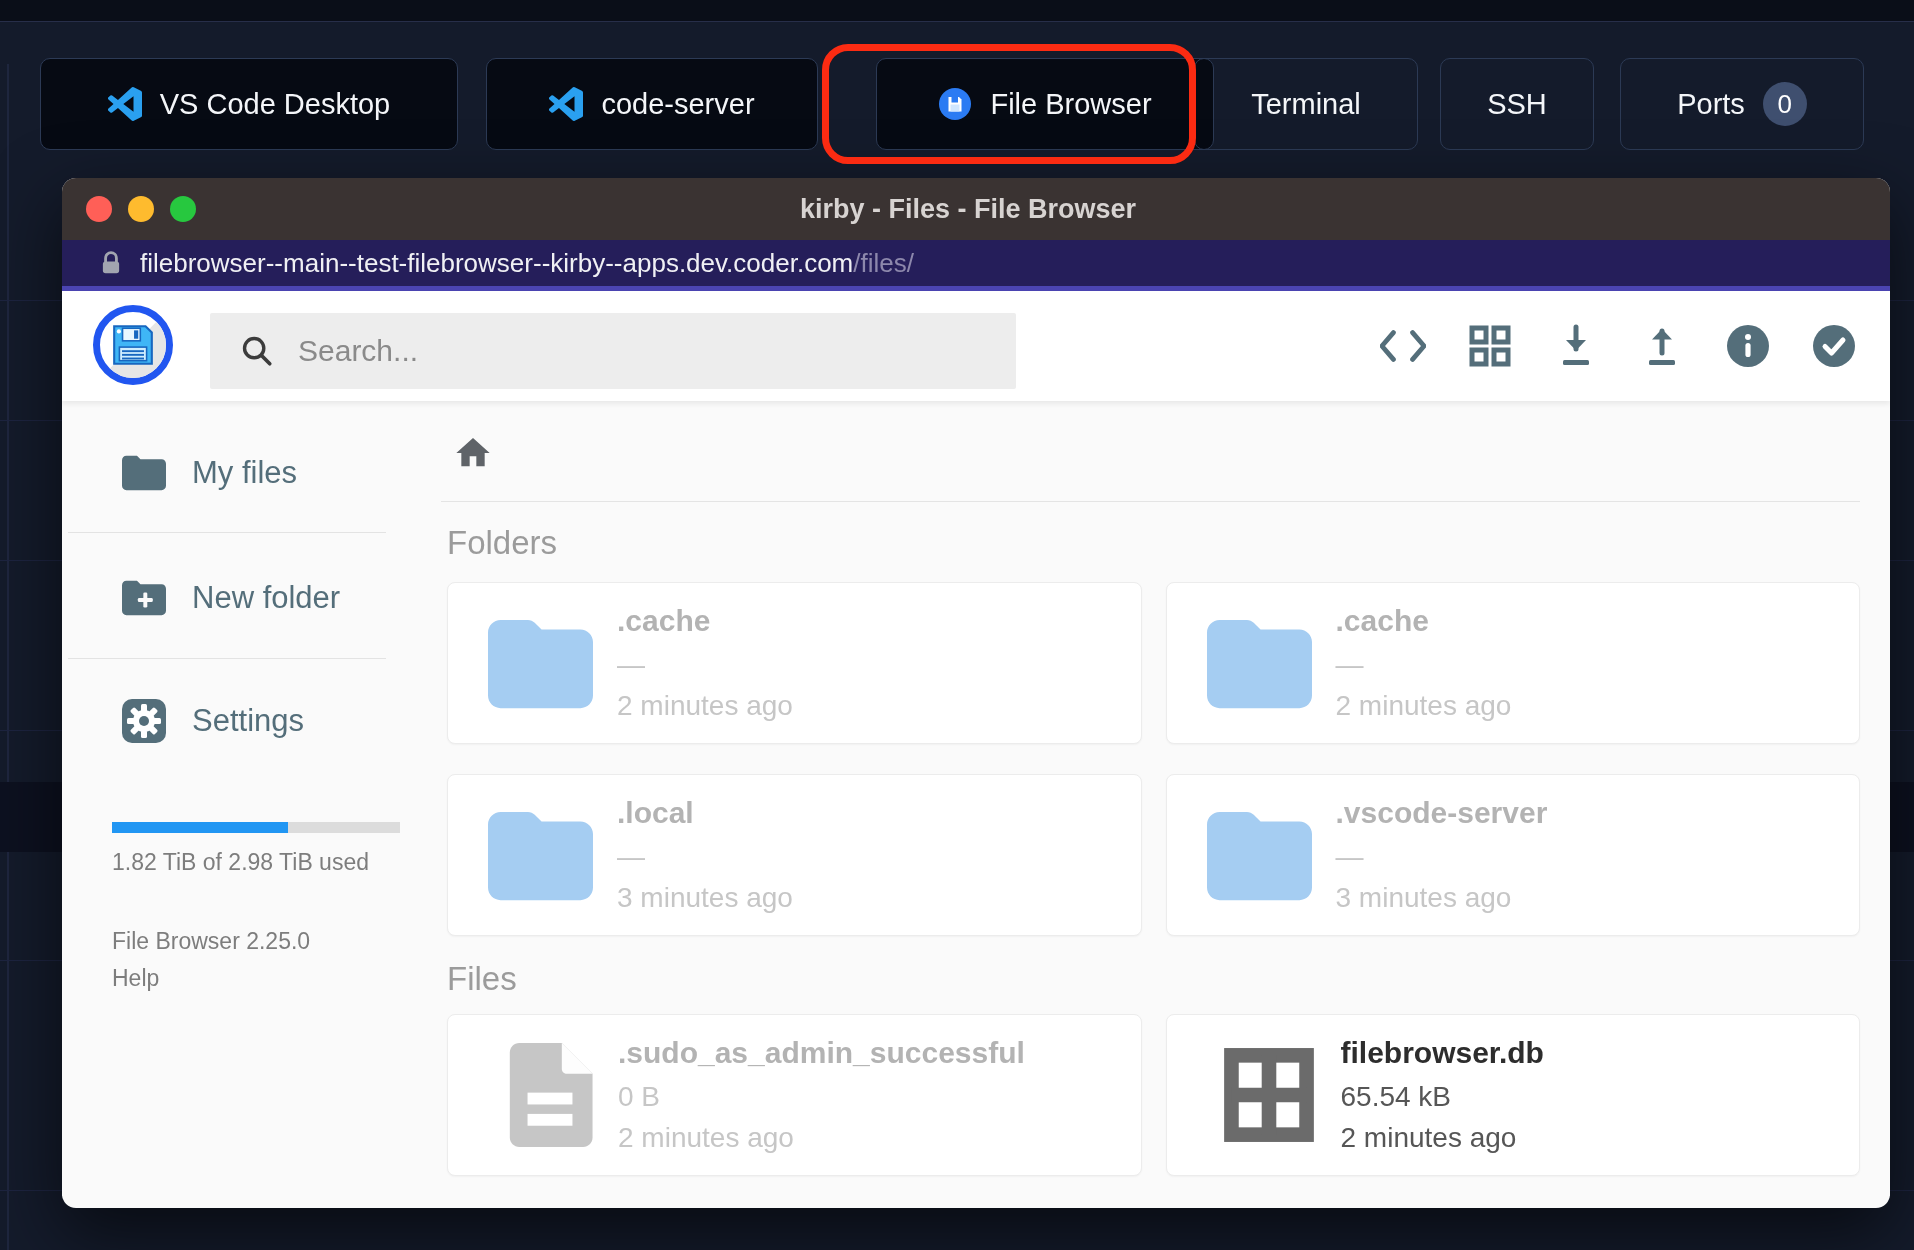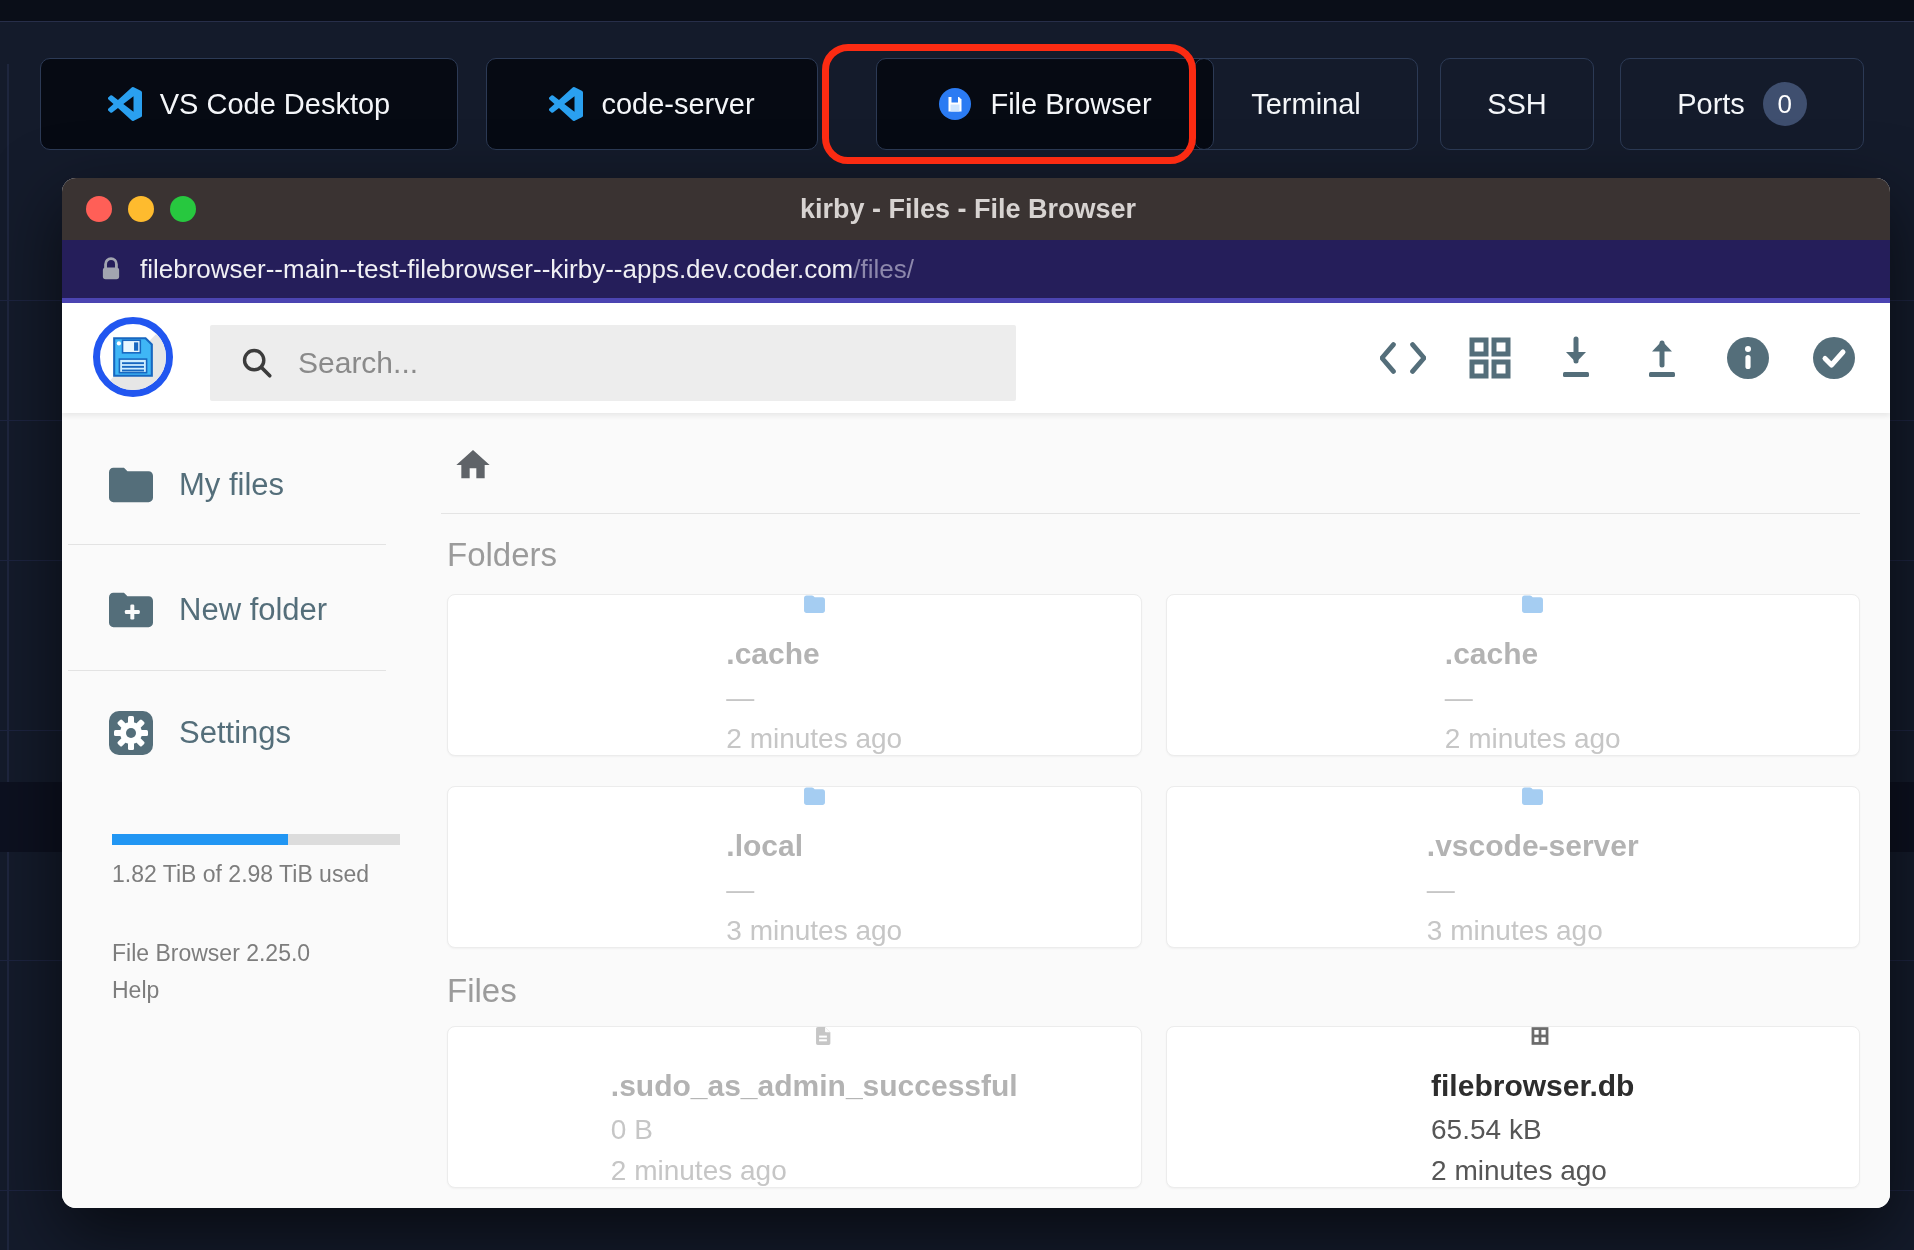--- a/index.html
+++ b/index.html
@@ -29,21 +29,21 @@
 
   
   .window{position:absolute;left:62px;top:178px;width:1828px;height:1030px;border-radius:14px;overflow:hidden;
           background:#fafafa;box-shadow:0 25px 70px rgba(0,0,0,.6);z-index:3;}
   .titlebar{height:62px;background:#3a3332;position:relative;display:flex;align-items:center;}
   .traffic{display:flex;gap:16px;margin-left:24px;}
   .dot{width:26px;height:26px;border-radius:50%;cursor:pointer;}
   .dot.red{background:#ff5f57;} .dot.yellow{background:#febb2e;} .dot.green{background:#27c83f;}
   .win-title{position:absolute;left:0;right:16px;text-align:center;color:#d7d3d1;font-size:27px;font-weight:bold;}
 
-  .urlbar{height:58px;background:#251e5a;display:flex;align-items:center;padding-left:36px;gap:16px;cursor:text;}
+  .urlbar{height:46px;background:#251e5a;display:flex;align-items:center;padding-left:36px;gap:16px;cursor:text;}
   .url-text{font-size:26px;color:#f0f0f4;white-space:nowrap;}
   .url-path{color:#8d88ac;}
   .accent-line{height:5px;background:#4b44b2;}
 
   
   .toolbar{height:110px;background:#fff;position:relative;box-shadow:0 3px 5px rgba(0,0,0,.07);z-index:2;}
   .logo{position:absolute;left:31px;top:14px;width:80px;height:80px;border-radius:50%;border:7px solid var(--logo-blue);
         background:#fff;overflow:hidden;cursor:pointer;}
   .logo-shadow{position:absolute;left:26px;top:14px;width:90px;height:90px;background:#e6e6e6;transform:rotate(45deg);}
   .logo svg{position:absolute;left:10px;top:10px;}
@@ -51,38 +51,38 @@
              display:flex;align-items:center;padding-left:30px;gap:24px;}
   .searchbox input{flex:1;border:none;background:transparent;outline:none;font-size:30px;color:#444;
                    font-family:"Liberation Sans",sans-serif;}
   .searchbox input::placeholder{color:#8a8a8a;}
   .tb-icons{position:absolute;right:34px;top:0;height:110px;display:flex;align-items:center;gap:42px;color:#546e7a;}
   .tb-icons .tbi{cursor:pointer;display:flex;align-items:center;justify-content:center;}
 
   
   .win-body{display:flex;height:795px;background:#fafafa;}
   .sidebar{width:350px;flex:none;}
-  .side-item{display:flex;align-items:center;gap:26px;padding-left:47px;height:64px;color:#546e7a;font-size:31px;cursor:pointer;}
+  .side-item{display:flex;align-items:center;gap:26px;padding-left:60px;height:64px;color:#546e7a;font-size:31px;cursor:pointer;}
   .side-div{border-top:1px solid #e3e3e3;margin:0 26px 0 6px;}
   .m-t40{margin-top:40px;} .m-t27{margin-top:27px;} .m-t33{margin-top:33px;} .m-t56{margin-top:56px;}
   .m-t28{margin-top:28px;} .m-t30{margin-top:30px;}
   .progress{margin:69px 0 0 50px;width:288px;height:11px;background:#dcdcdc;}
   .progress-fill{height:100%;background:var(--progress-blue);}
   .usage-text{margin:16px 0 0 50px;font-size:23px;color:#7d7d7d;}
   .version{margin:52px 0 0 50px;font-size:23px;color:#7d7d7d;}
   .help{margin:10px 0 0 50px;font-size:23px;color:#7d7d7d;cursor:pointer;}
 
   .content{flex:1;padding:0 30px 0 35px;}
   .breadcrumb{margin-top:32px;height:40px;display:flex;align-items:center;}
   .crumb-home{cursor:pointer;display:flex;margin-left:6px;}
   .content-div{border-top:1px solid #e4e4e4;margin-top:28px;margin-left:-6px;}
   .section-label{margin-top:22px;font-size:33px;color:#9b9b9b;}
   .grid{margin-top:20px;display:grid;grid-template-columns:1fr 1fr;gap:30px 24px;}
   .card{height:162px;background:#fff;border:1px solid #ececec;border-radius:8px;box-shadow:0 1px 2px rgba(0,0,0,.04);
-        display:flex;align-items:center;padding-left:40px;gap:24px;cursor:pointer;flex-direction:column;}
+        display:flex;align-items:center;padding-left:40px;gap:24px;cursor:pointer;}
   .card-text{display:flex;flex-direction:column;}
   .card-name{font-size:30px;font-weight:bold;color:#2d2d2d;margin-bottom:11px;}
   .card-size{font-size:28px;color:#565656;margin-bottom:9px;}
   .card-time{font-size:28px;color:#565656;}
   .card.muted .card-name{color:#b3b3b3;}
   .card.muted .card-size,.card.muted .card-time{color:#c6c6c6;}
 </style>
 </head>
 <body>
 

